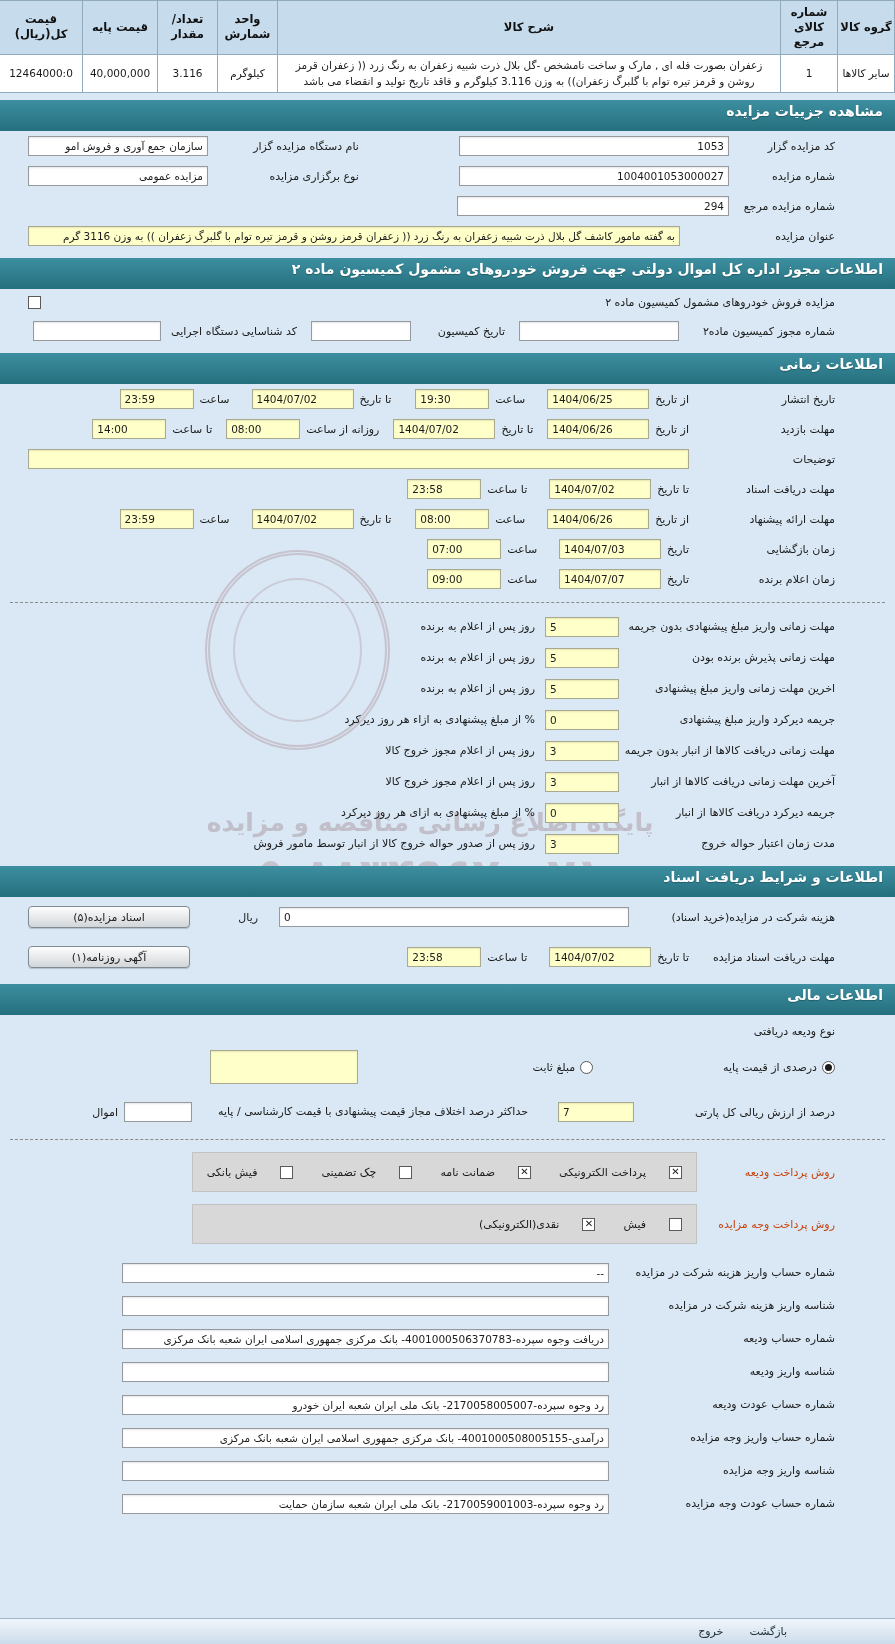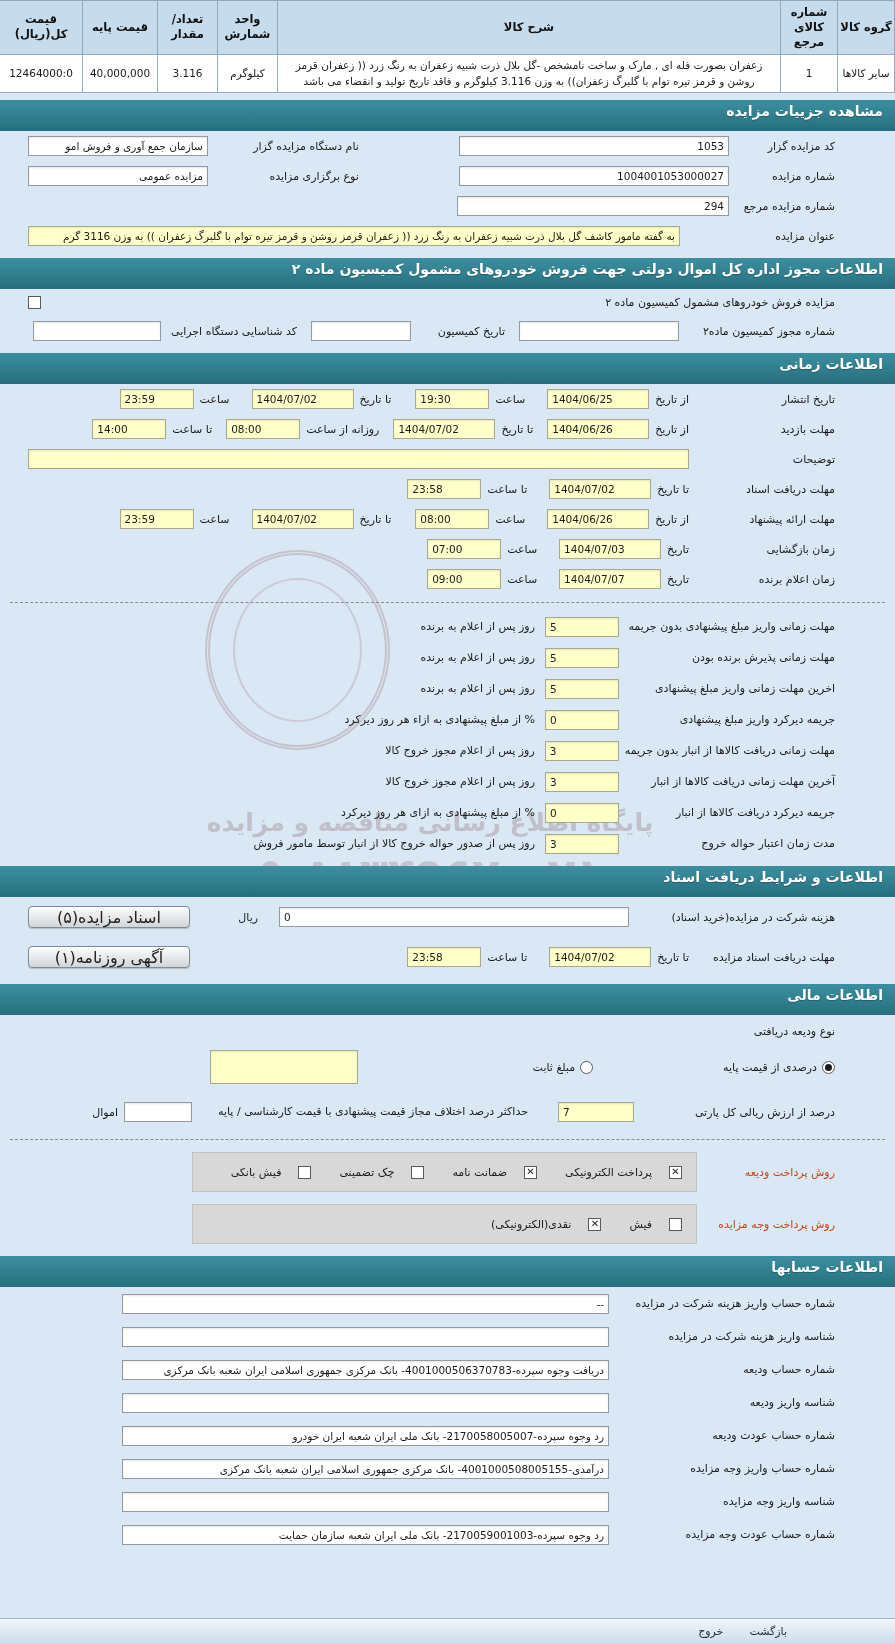--- a/index.html
+++ b/index.html
@@ -44,21 +44,21 @@
     border: 1px solid #949a9e; background: #fff; padding: 0 4px;
     font-size: 10.5px; white-space: nowrap; overflow: hidden;
     box-shadow: inset 0 1px 2px rgba(0,0,0,0.10);
   }
   .inp.yellow { background: #ffffc9; border-color: #a9a98f; }
   .btn {
     width: 162px; height: 22px; flex: 0 0 162px;
     border: 1px solid #7f8b94; border-radius: 4px;
     background: linear-gradient(180deg, #fdfdfd, #d2d6d9);
     display: flex; align-items: center; justify-content: center;
-    font-size: 16px; color: #222; cursor: pointer;
+    font-size: 11px; color: #222; cursor: pointer;
     box-shadow: 0 1px 1px rgba(0,0,0,0.18);
   }
   .chk {
     width: 13px; height: 13px; flex: 0 0 13px;
     border: 1px solid #5a5a5a; background: #fff;
     display: inline-flex; align-items: center; justify-content: center;
     cursor: pointer;
   }
   .chk.checked::after { content: "✕"; font-size: 10px; font-weight: bold; color: #222; line-height: 1; }
   .radio {
@@ -114,21 +114,21 @@
   .pct { margin-right: 6px; }
   .pct-row { min-height: 38px; }
 
   .pay-row { display: flex; align-items: center; padding: 0 60px 0 28px; margin: 12px 0; }
   .pay-lbl { flex: 0 0 130px; white-space: nowrap; }
   .pay-panel {
     width: 505px; flex: 0 0 505px; height: 40px; margin-right: 8px;
     background: #d8d8d8; border: 1px solid #c2c2c2;
     display: flex; align-items: center; gap: 28px; padding: 0 14px;
   }
-  .pay-item { display: flex; align-items: center; gap: 17px; white-space: nowrap; }
+  .pay-item { display: flex; align-items: center; gap: 23px; white-space: nowrap; }
 
   
   .acc-row { display: flex; align-items: center; min-height: 33px; padding: 0 60px 0 28px; }
   .acc-lbl { flex: 0 0 218px; white-space: nowrap; }
   .acc-inp { width: 487px; flex: 0 0 487px; margin-right: 8px; }
 
   
   .footer {
     position: absolute; bottom: 0; left: 0; right: 0; height: 26px; z-index: 2;
     background: linear-gradient(180deg, #f0f5fb, #ccdcec);
@@ -422,21 +422,20 @@
         <span class="chk"></span>
         <span class="lbl">فیش</span>
       </span>
       <span class="pay-item">
         <span class="chk checked"></span>
         <span class="lbl">نقدی(الکترونیکی)</span>
       </span>
     </div>
   </div>
 
-  <div class="section-bar">اطلاعات حسابها</div>
 
   <div class="acc-row">
     <span class="acc-lbl">شماره حساب واریز هزینه شرکت در مزایده</span>
     <div class="inp acc-inp">--</div>
   </div>
   <div class="acc-row">
     <span class="acc-lbl">شناسه واریز هزینه شرکت در مزایده</span>
     <div class="inp acc-inp"></div>
   </div>
   <div class="acc-row">

